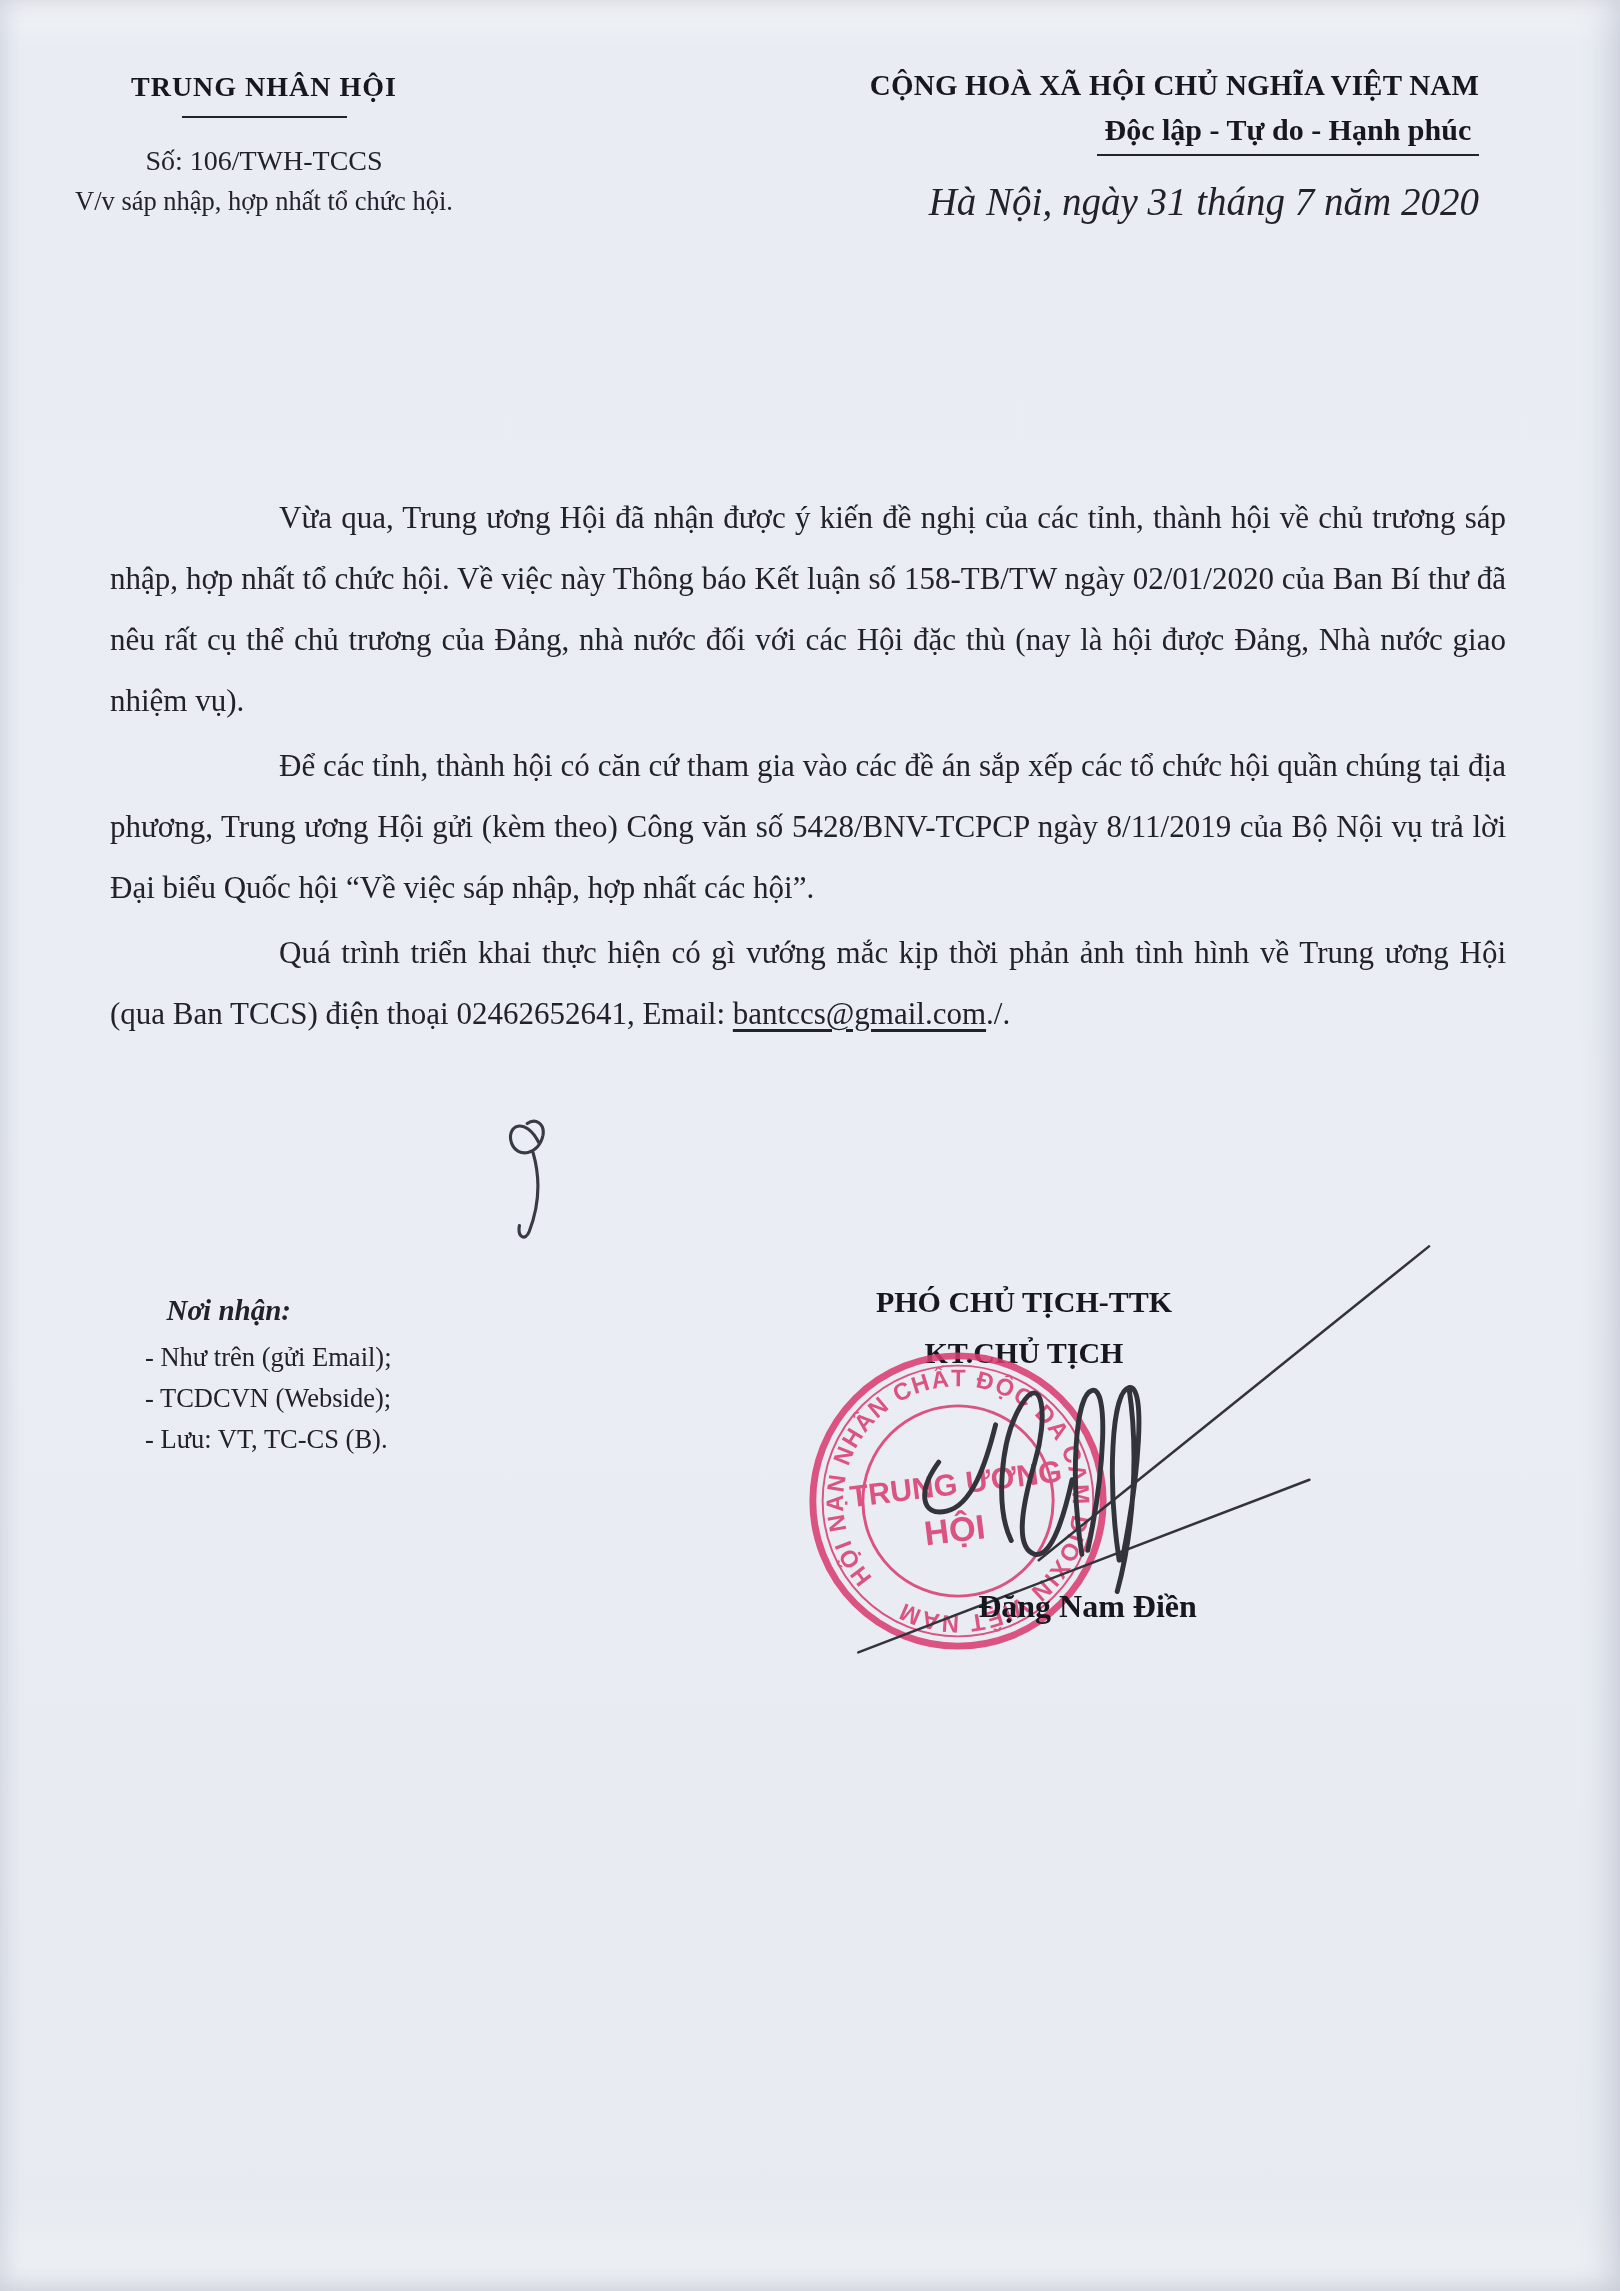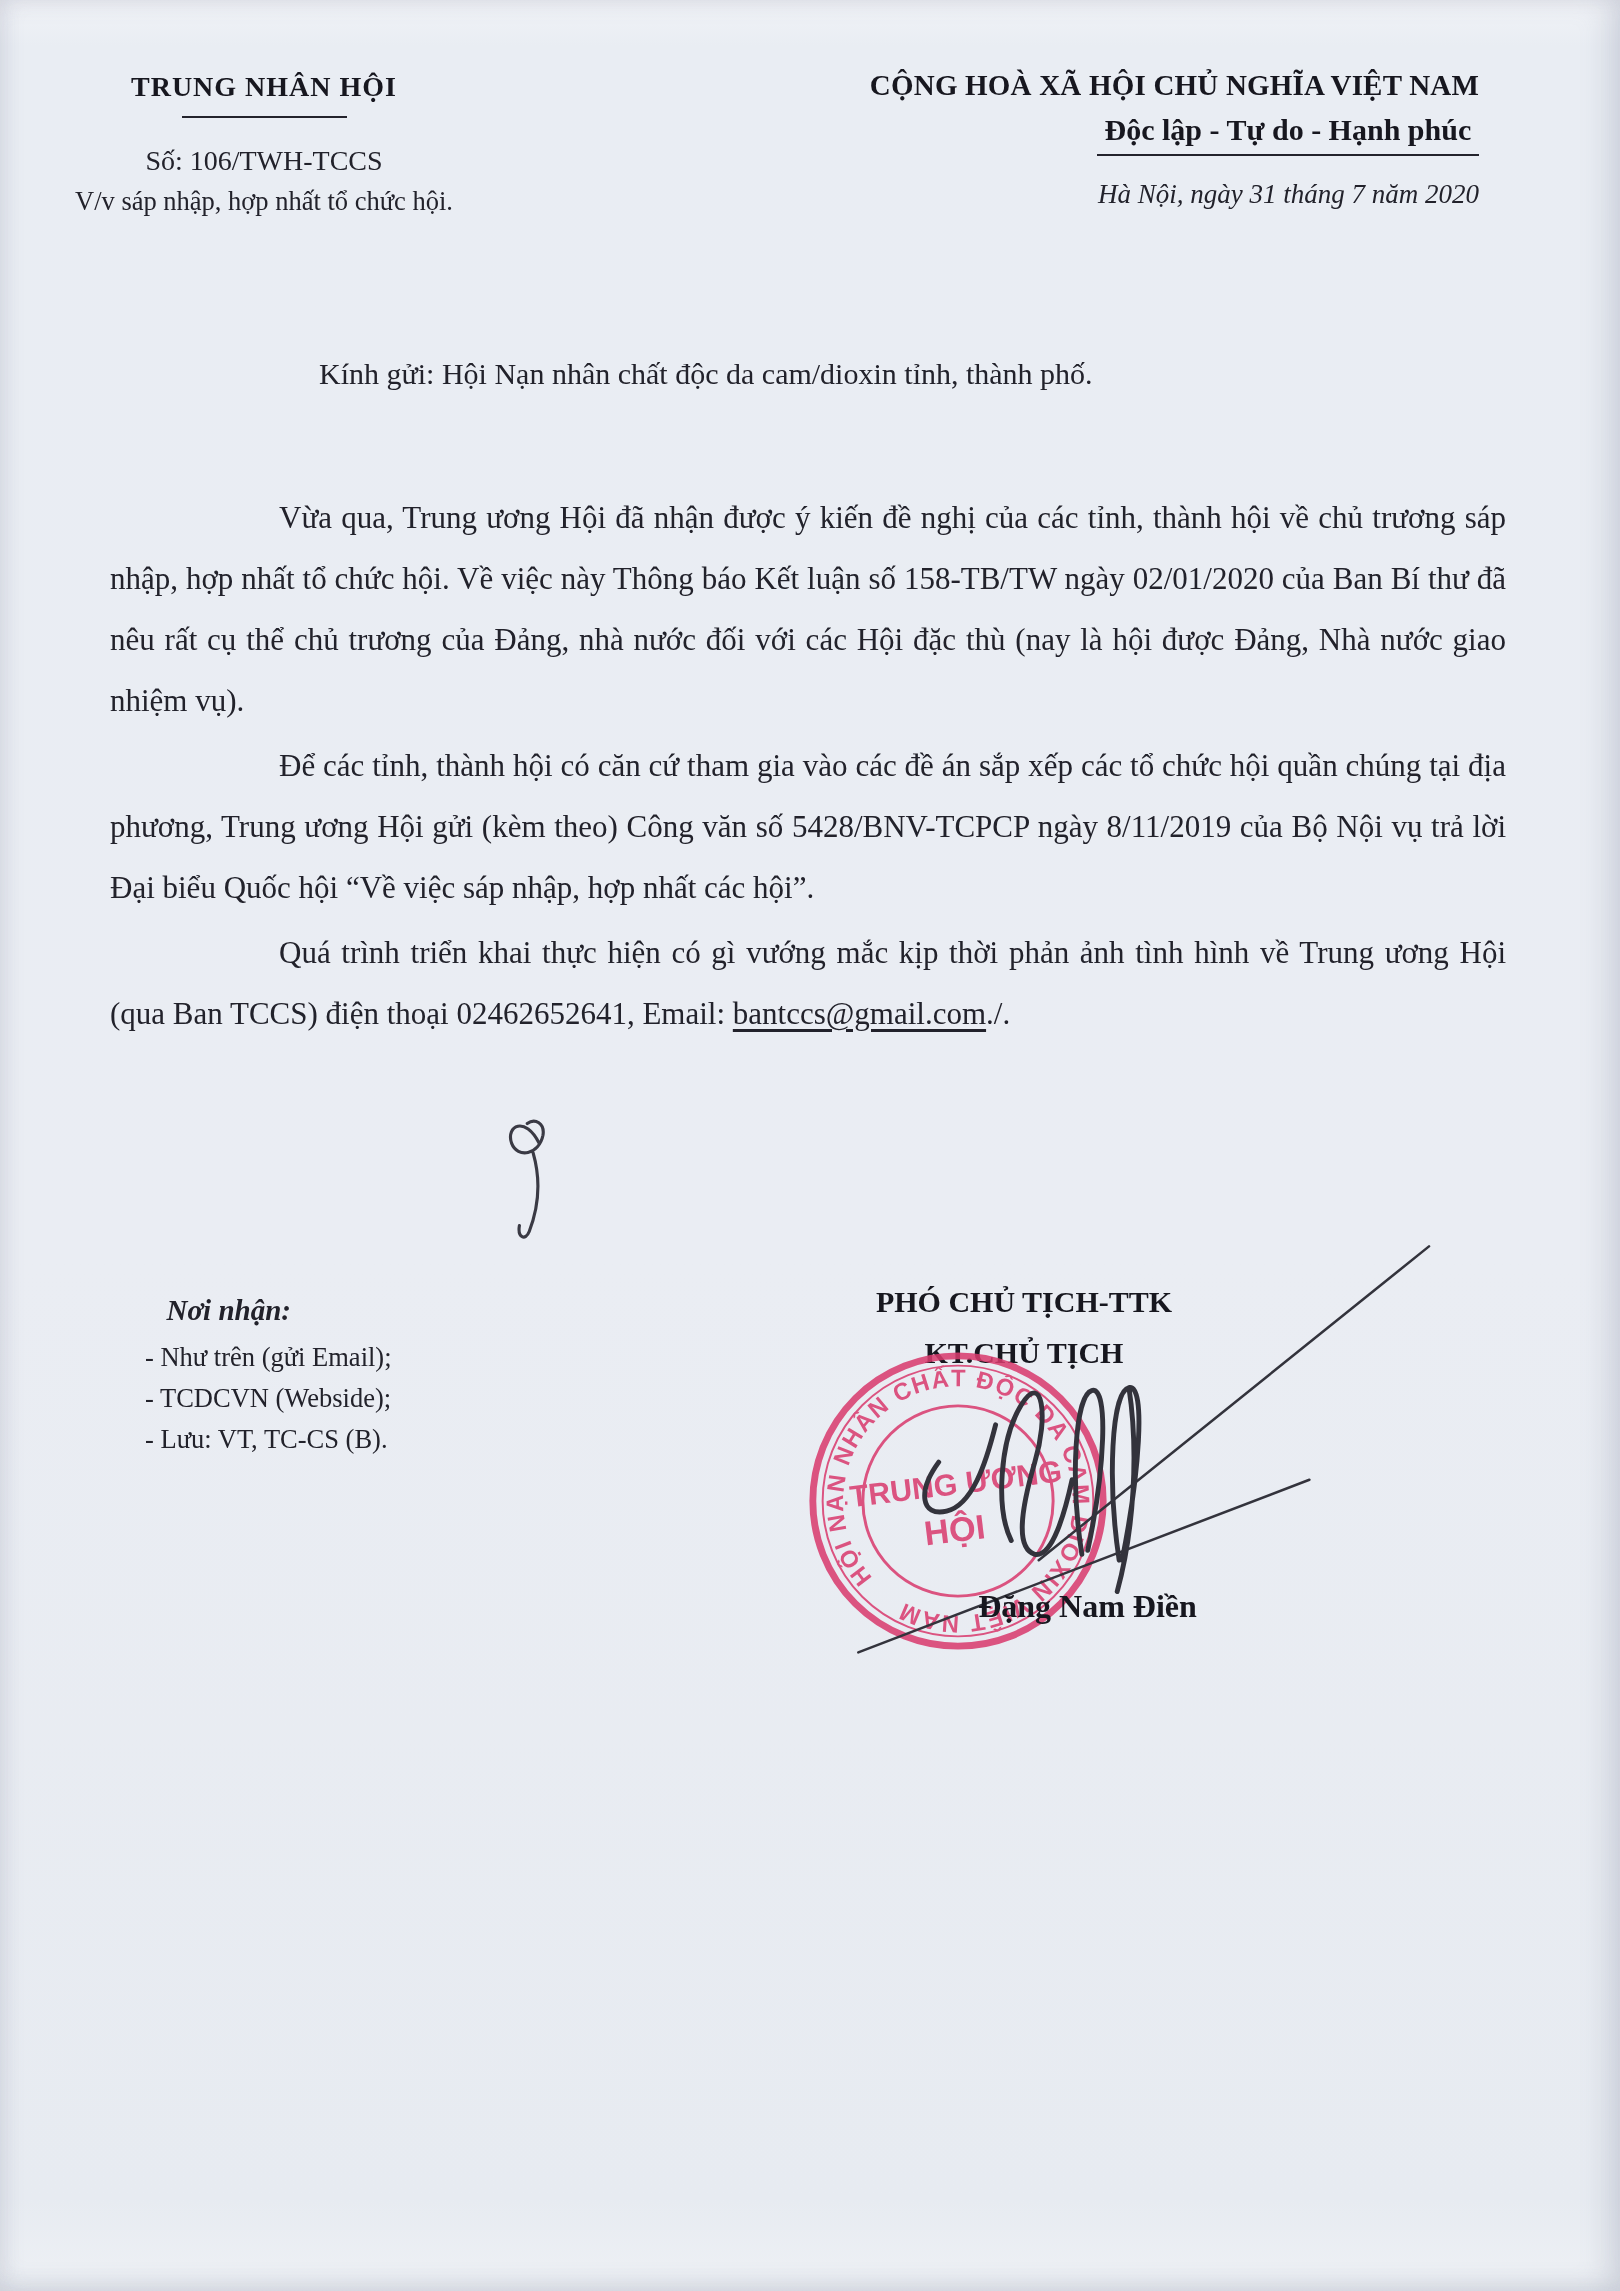--- a/index.html
+++ b/index.html
@@ -18,21 +18,21 @@
   .hdr-left{left:29px;top:65px;width:470px;text-align:center;}
   .org1{font-weight:bold;font-size:27.4px;letter-spacing:0.3px;color:#17171f;}
   .org2{font-weight:bold;font-size:28px;letter-spacing:1px;margin-top:5.9px;color:#17171f;}
   .hdr-rule{width:165px;height:2.9px;background:#23232c;margin:12.7px auto 0;}
   .doc-num{margin-top:26.5px;font-size:28px;}
   .doc-subject{margin-top:8.8px;font-size:26.5px;}
   
   .hdr-right{left:714px;top:69px;width:765px;text-align:right;}
   .nat1{font-weight:bold;font-size:29px;letter-spacing:0.2px;color:#17171f;}
   .nat2{display:inline-block;font-weight:bold;font-size:30px;margin-top:11px;padding:0 7.8px 6.9px;border-bottom:2.9px solid #23232c;color:#17171f;}
-  .dateline{font-style:italic;font-size:27px;margin-top:23.5px;}
+  .dateline{font-style:italic;font-size:39px;margin-top:23.5px;}
   
   .salutation{left:319px;top:357px;font-size:30px;white-space:nowrap;}
   .body-text{left:110px;top:487px;width:1396px;font-size:31px;line-height:61px;text-align:justify;}
   .body-text p{margin:0 0 3.9px;text-indent:169px;}
   .email{text-decoration:underline;text-underline-offset:4.9px;}
   
   .recipients{left:145px;top:1290px;font-size:26.5px;line-height:41px;}
   .recip-label{font-weight:bold;font-style:italic;font-size:29px;margin:0 0 5.9px 21.6px;}
   
   .sign-titles{left:838px;top:1276px;width:372px;text-align:center;font-weight:bold;font-size:30px;line-height:51px;color:#17171f;}
@@ -55,21 +55,20 @@
     <div class="doc-num">Số: 106/TWH-TCCS</div>
     <div class="doc-subject">V/v sáp nhập, hợp nhất tổ chức hội.</div>
   </div>
 
   <div class="abs hdr-right">
     <div class="nat1">CỘNG HOÀ XÃ HỘI CHỦ NGHĨA VIỆT NAM</div>
     <div><span class="nat2">Độc lập - Tự do - Hạnh phúc</span></div>
     <div class="dateline">Hà Nội, ngày 31 tháng 7 năm 2020</div>
   </div>
 
-  <div class="abs salutation">Kính gửi: Hội Nạn nhân chất độc da cam/dioxin tỉnh, thành phố.</div>
 
   <div class="abs body-text">
     <p>Vừa qua, Trung ương Hội đã nhận được ý kiến đề nghị của các tỉnh, thành hội về chủ trương sáp nhập, hợp nhất tổ chức hội. Về việc này Thông báo Kết luận số 158-TB/TW ngày 02/01/2020 của Ban Bí thư đã nêu rất cụ thể chủ trương của Đảng, nhà nước đối với các Hội đặc thù (nay là hội được Đảng, Nhà nước giao nhiệm vụ).</p>
     <p>Để các tỉnh, thành hội có căn cứ tham gia vào các đề án sắp xếp các tổ chức hội quần chúng tại địa phương, Trung ương Hội gửi (kèm theo) Công văn số 5428/BNV-TCPCP ngày 8/11/2019 của Bộ Nội vụ trả lời Đại biểu Quốc hội “Về việc sáp nhập, hợp nhất các hội”.</p>
     <p><span>Quá trình triển khai thực hiện có gì vướng mắc kịp thời phản ảnh tình hình về Trung ương Hội (qua Ban TCCS) điện thoại 02462652641, Email: </span><span class="email">bantccs@gmail.com</span><span>./.</span></p>
   </div>
 
   <div class="abs paraph-box">
     <svg viewBox="0 0 110 150">
       <path d="M52 48 C38 20 18 30 24 48 C30 64 52 60 56 40 C58 28 48 22 40 28 M46 58 C54 86 52 112 42 138 C38 148 30 144 32 132" fill="none" stroke="#3a3a44" stroke-width="3.2" stroke-linecap="round"></path>

